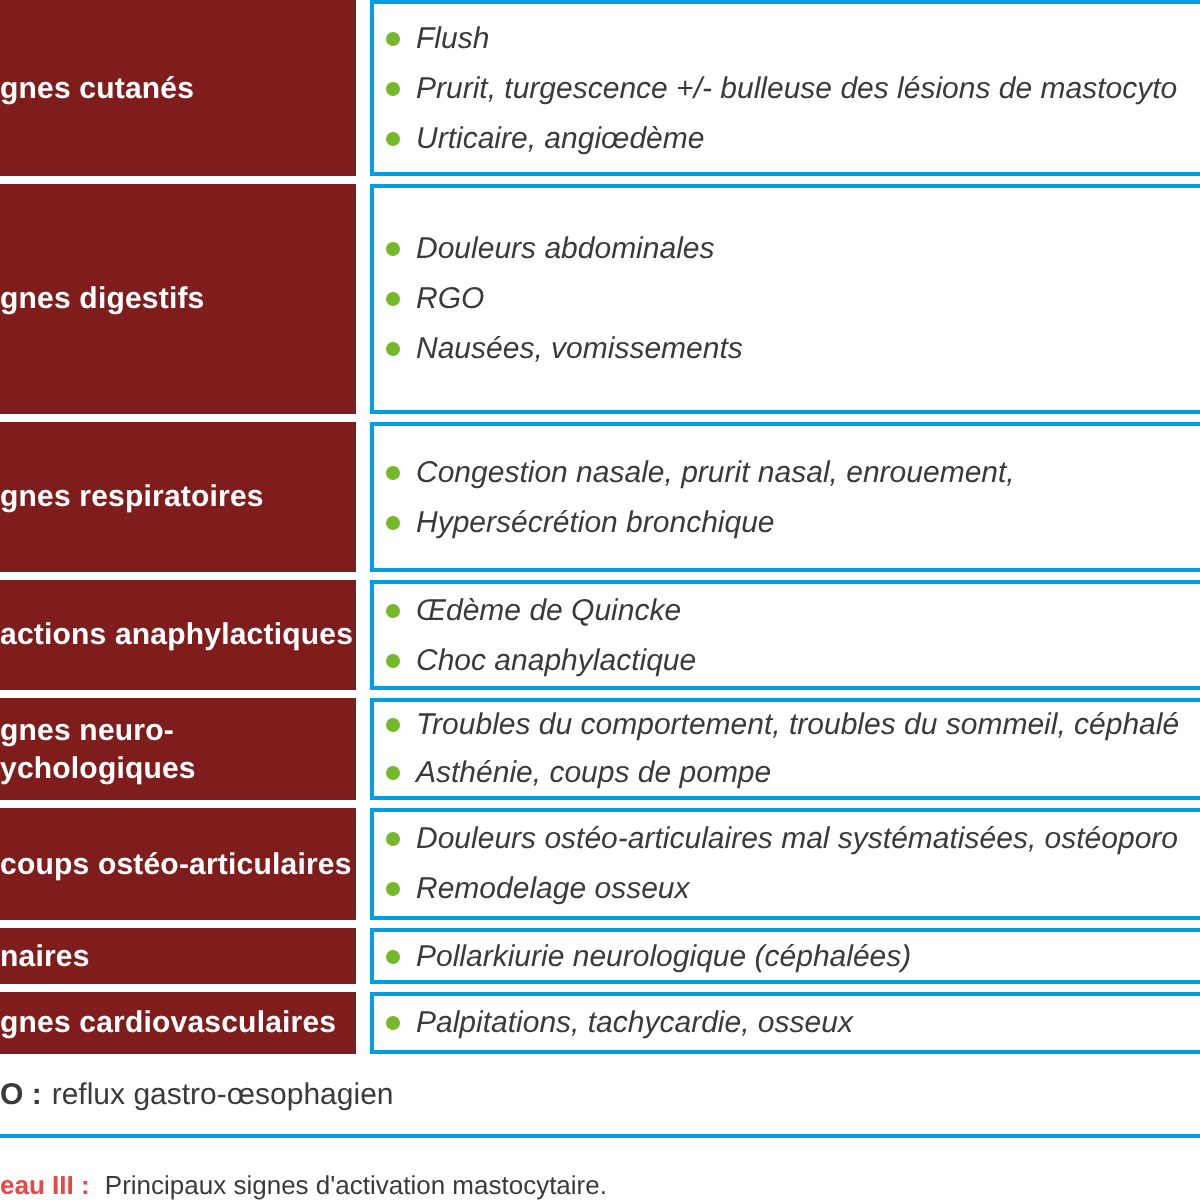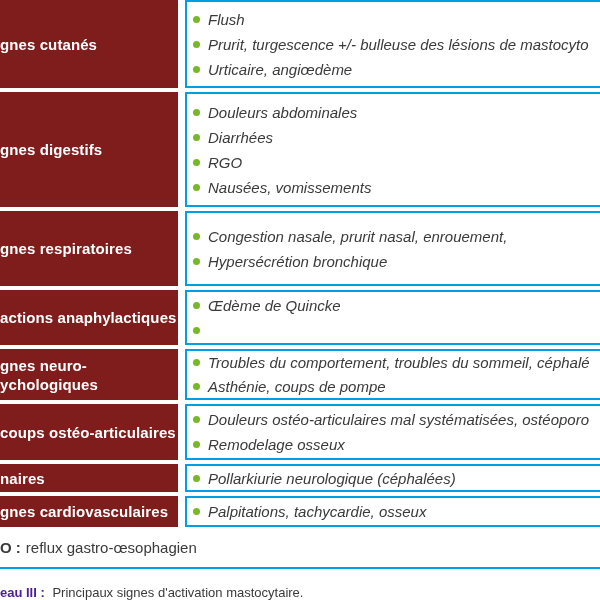--- a/index.html
+++ b/index.html
@@ -51,21 +51,21 @@
     height: 40px;
     display: flex; align-items: center;
     font-size: 15px;
   }
   .footer b { margin-right: 5px; }
   .rule { height: 2px; background: #009fe3; width: 600px; }
   .caption {
     margin-top: 16px;
     font-size: 13px;
   }
-  .caption b { margin-right: 4px; color: #4c1d95; }
+  .caption b { margin-right: 4px; color: #ef4444; }
 </style>
 </head>
 <body>
 
 <div class="page">
 
   <div class="rows">
 
     <div class="row" style="height:88px">
       <div class="cell-left">
@@ -91,24 +91,20 @@
       <div class="cell-left">
         <span class="cat-label">gnes digestifs</span>
       </div>
       <div class="cell-right">
         <div class="item">
             <span class="dot"></span>
             <span>Douleurs abdominales</span>
           </div>
         <div class="item">
             <span class="dot"></span>
-            <span>Diarrhées</span>
-          </div>
-        <div class="item">
-            <span class="dot"></span>
             <span>RGO</span>
           </div>
         <div class="item">
             <span class="dot"></span>
             <span>Nausées, vomissements</span>
           </div>
       </div>
     </div>
 
     <div class="row" style="height:75px">
@@ -131,20 +127,21 @@
       <div class="cell-left">
         <span class="cat-label">actions anaphylactiques</span>
       </div>
       <div class="cell-right">
         <div class="item">
             <span class="dot"></span>
             <span>Œdème de Quincke</span>
           </div>
         <div class="item">
             <span class="dot"></span>
+            <span>Choc anaphylactique</span>
           </div>
       </div>
     </div>
 
     <div class="row" style="height:51px">
       <div class="cell-left">
         <span class="cat-label">gnes neuro-
 ychologiques</span>
       </div>
       <div class="cell-right">

